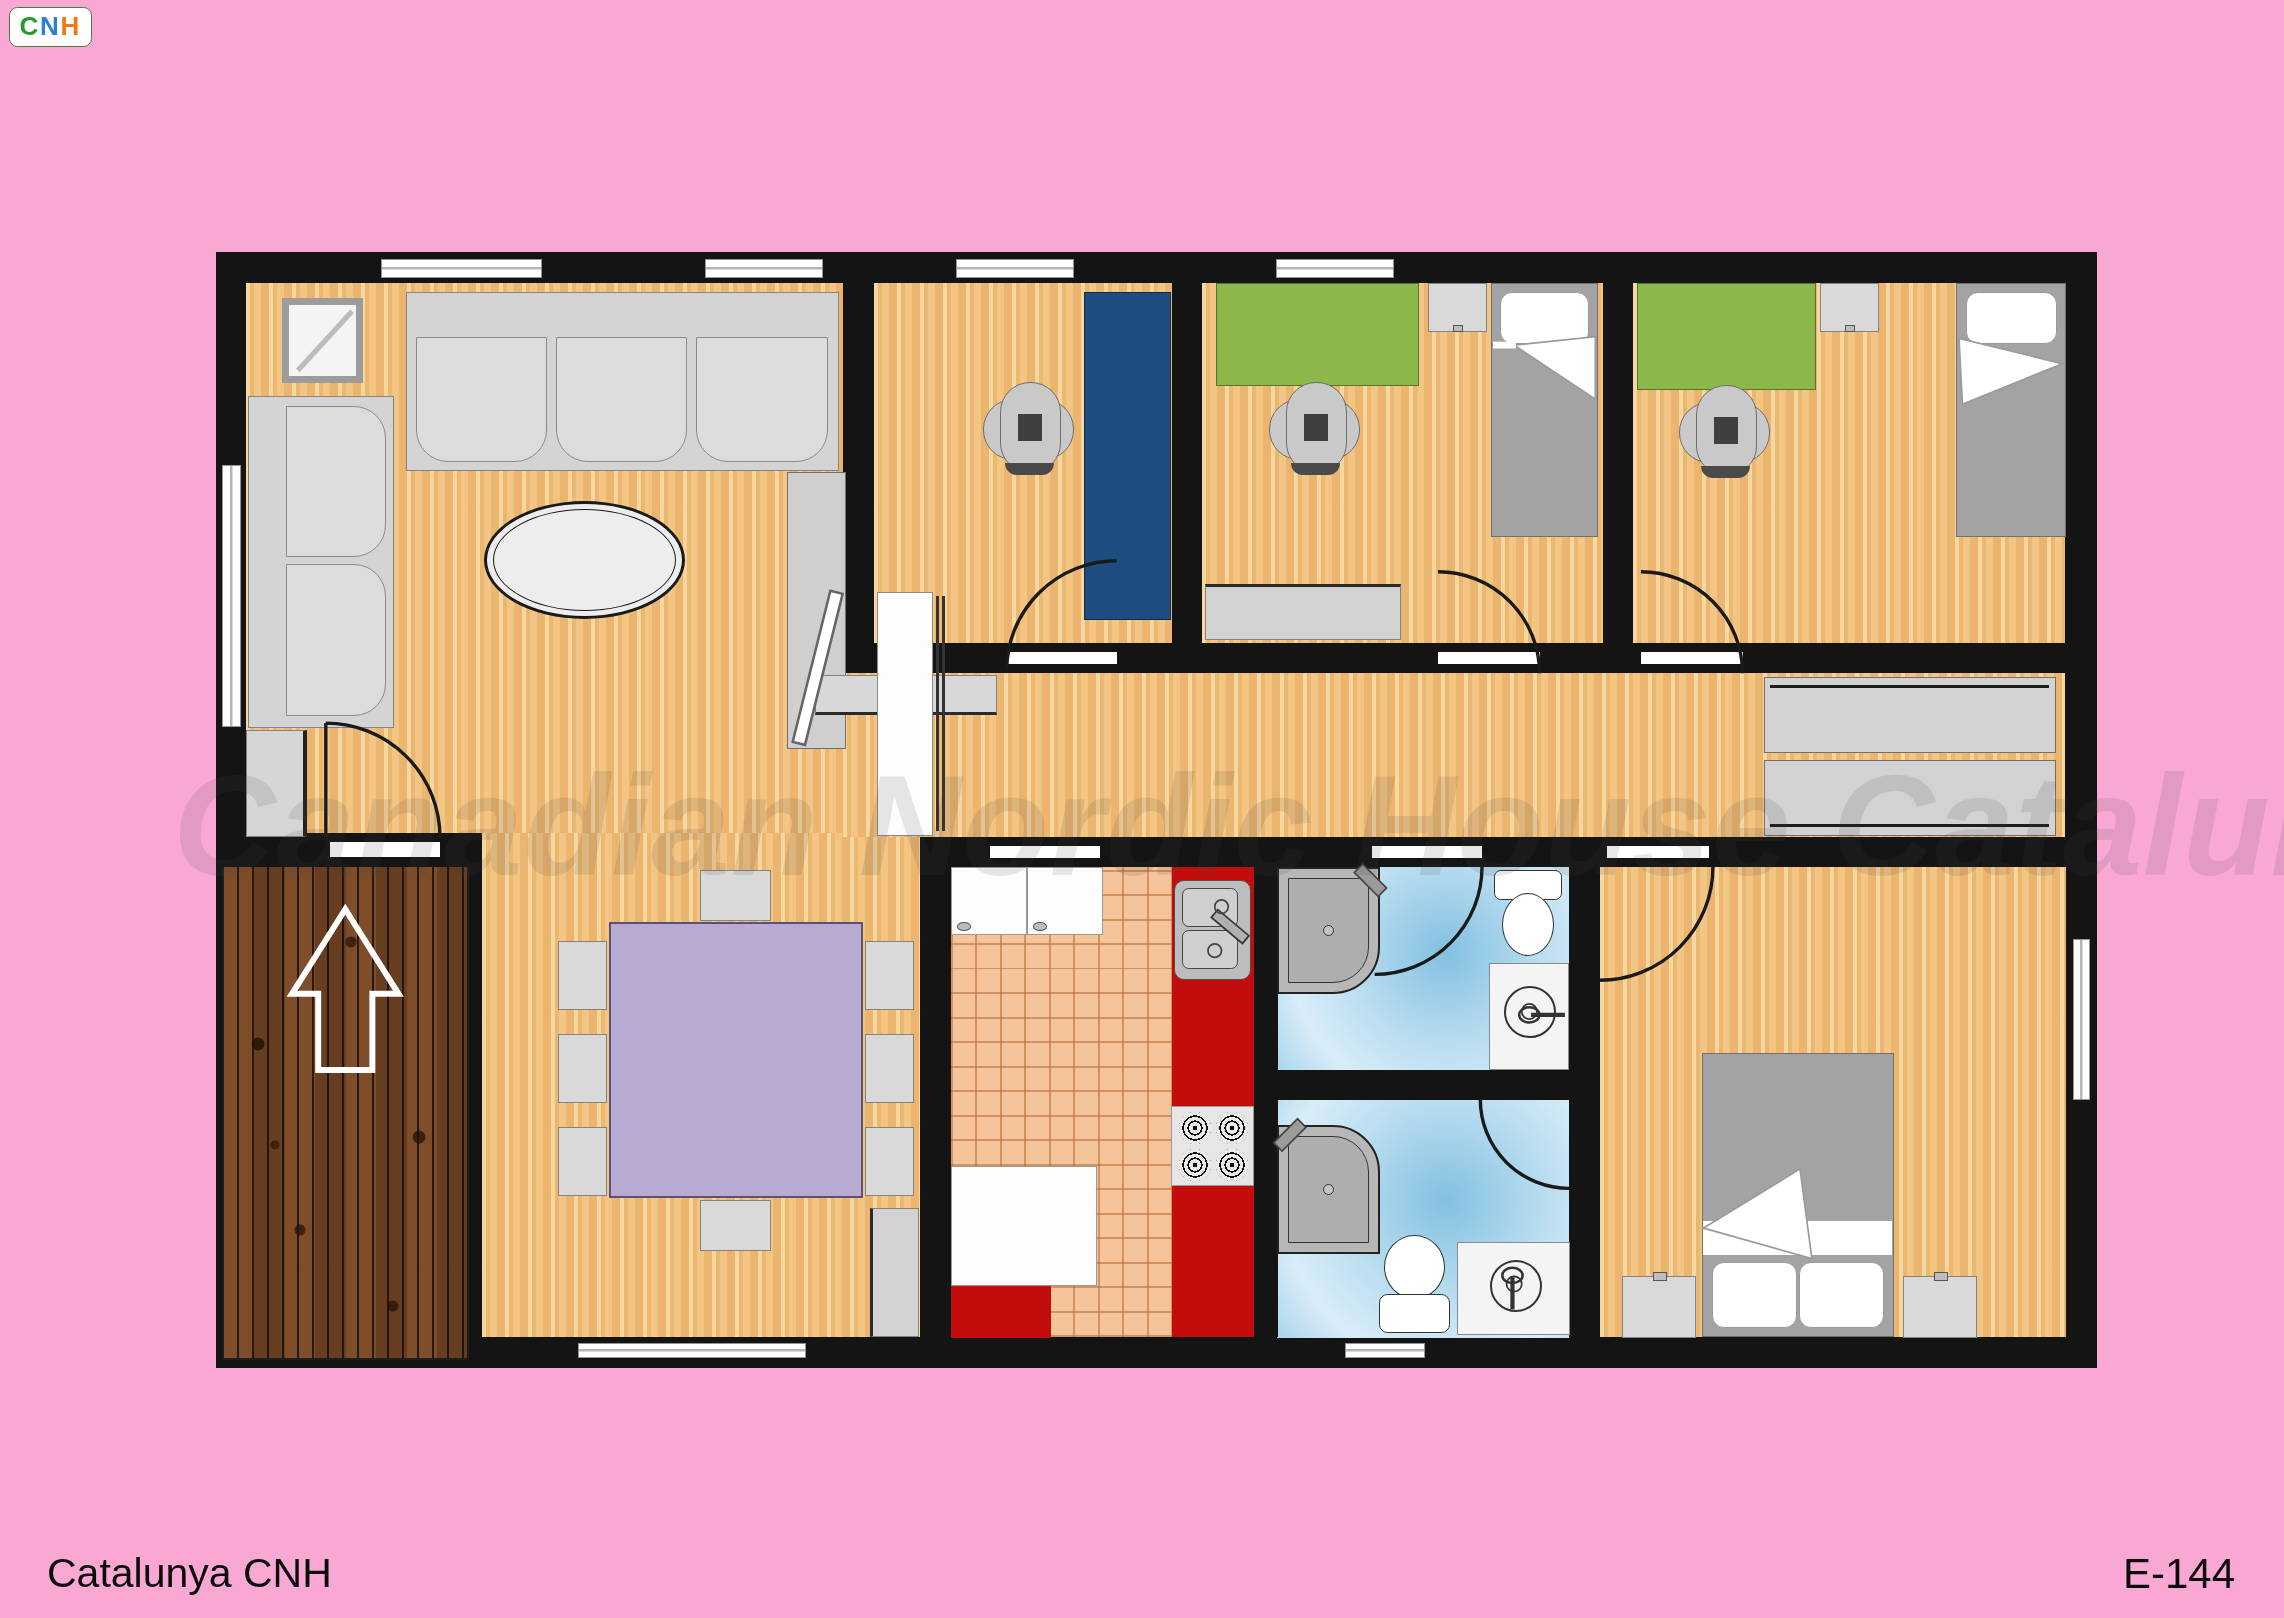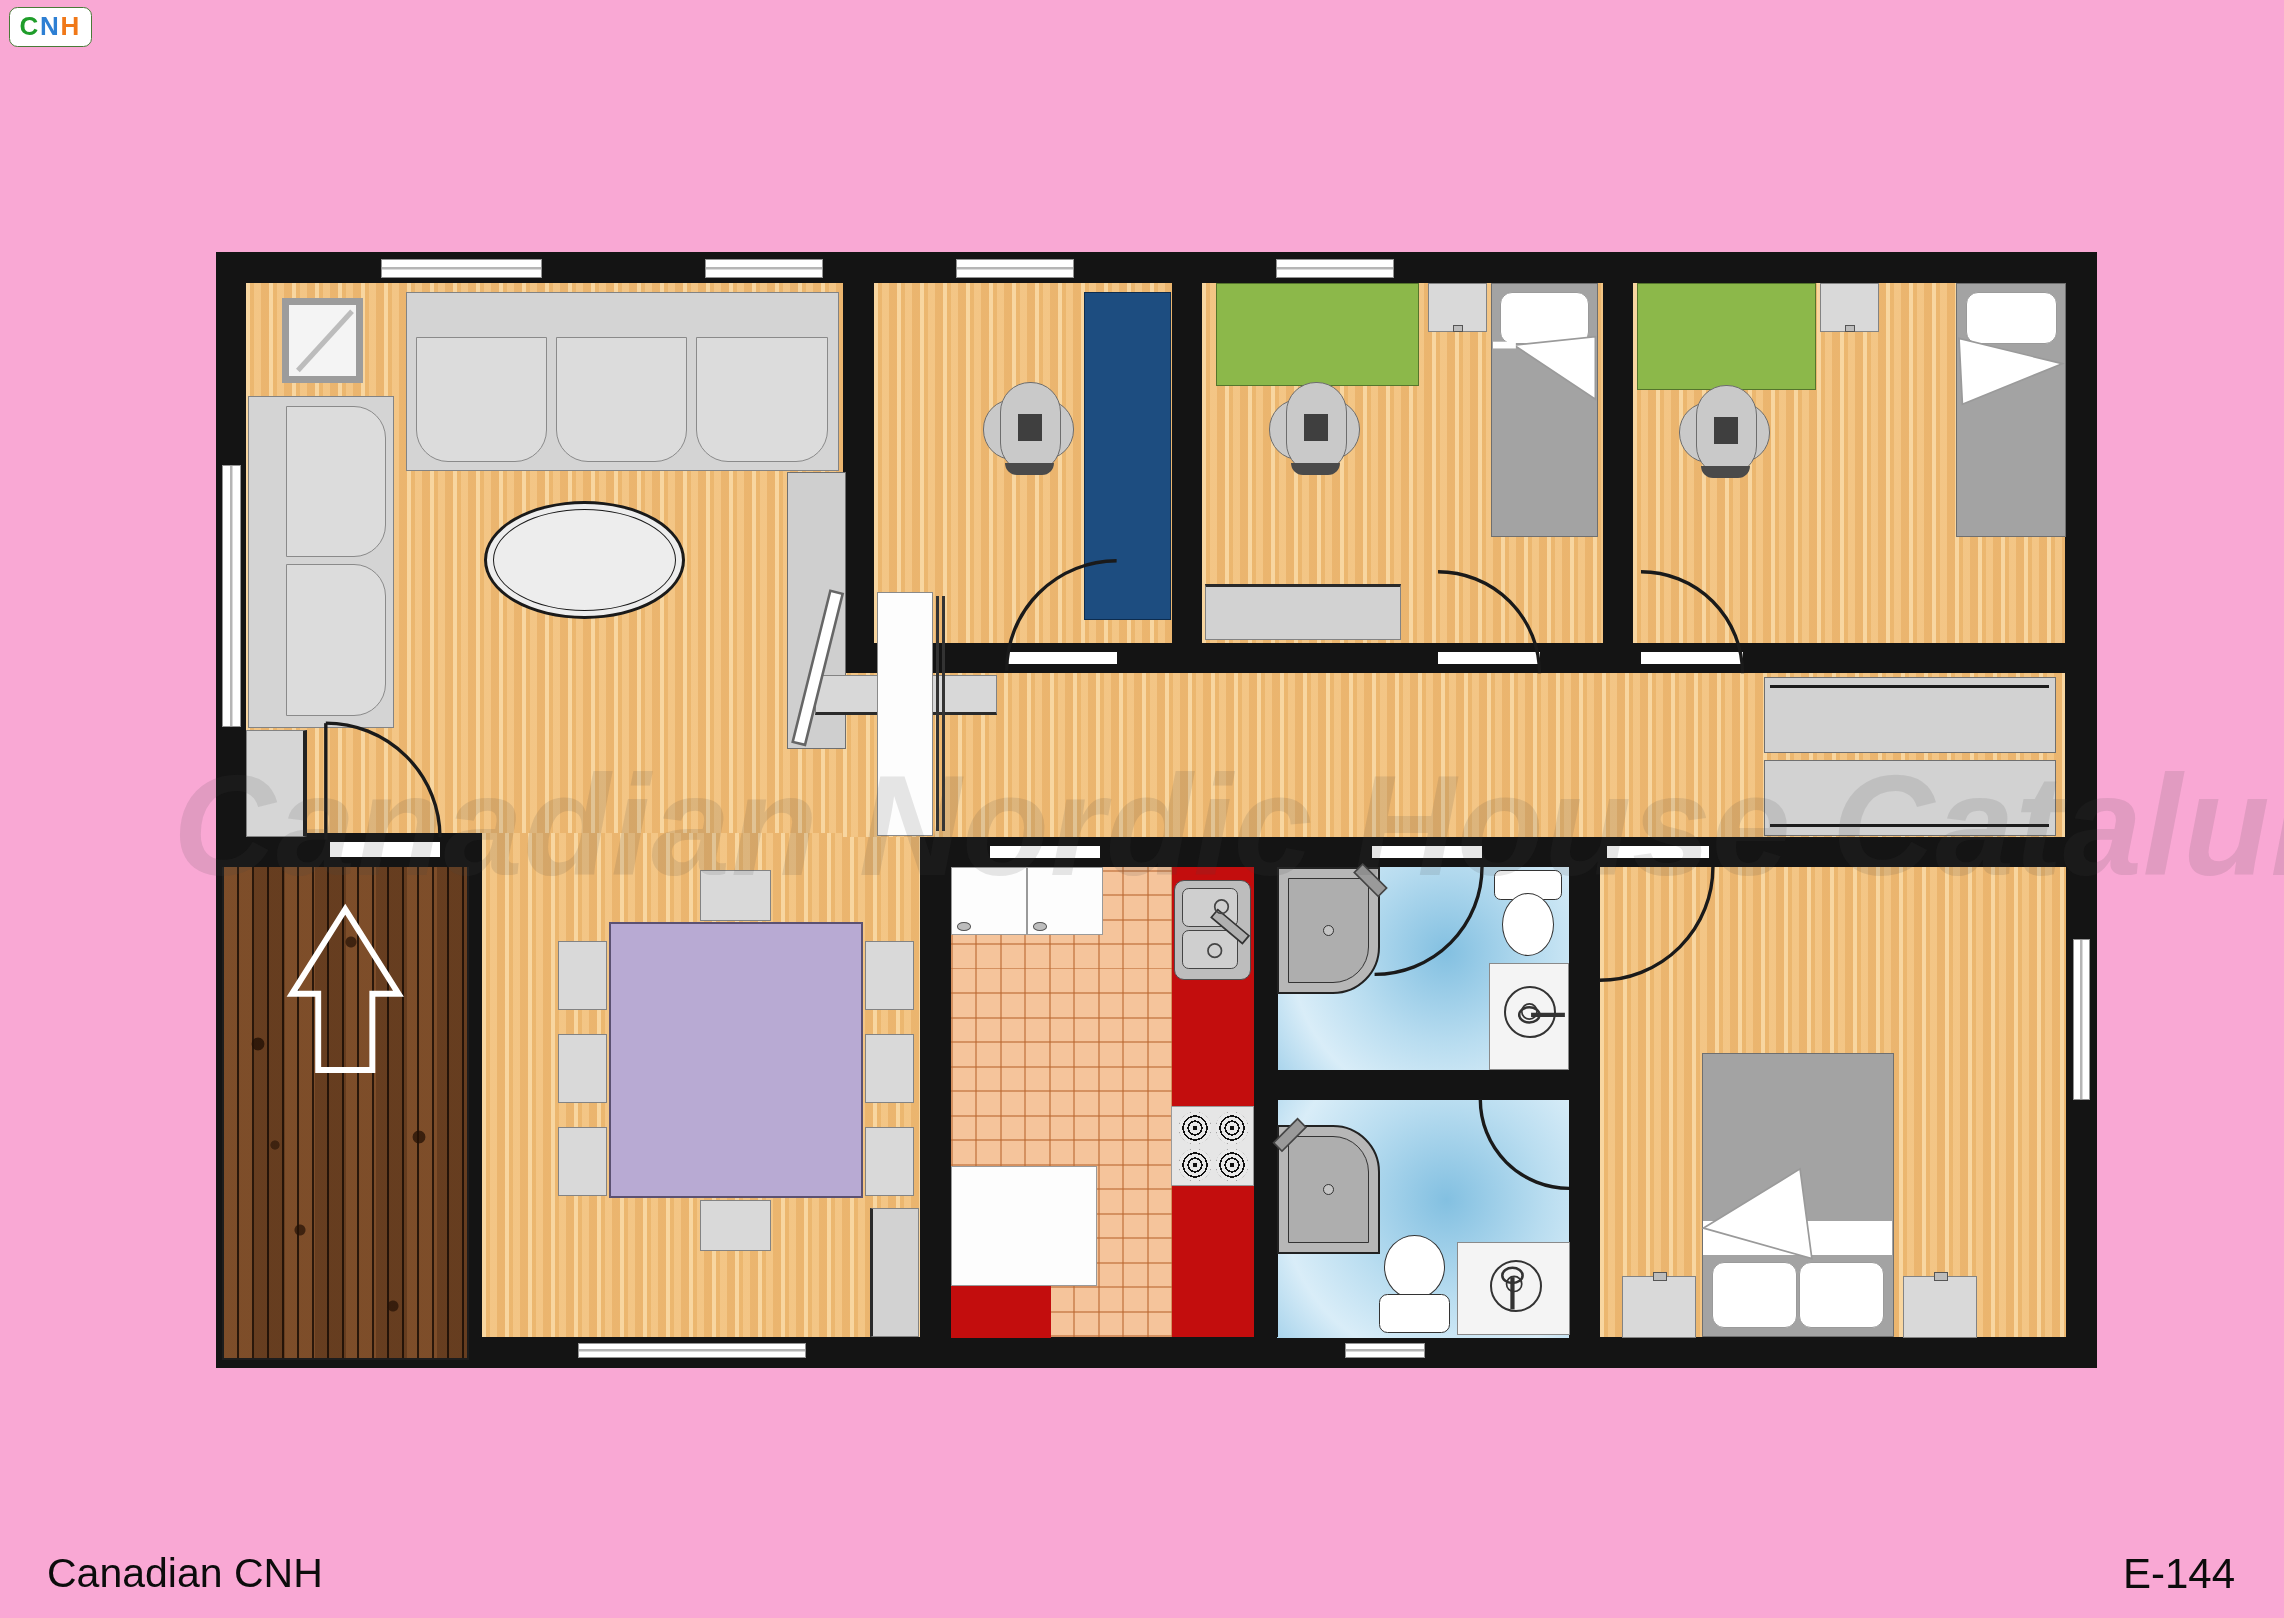--- a/index.html
+++ b/index.html
@@ -269,16 +269,16 @@
     <path d="M2014,1452 L2128,1382 L2142,1488 Z" fill="#ffffff" stroke="#9a9a9a" stroke-width="2"></path>
 
     <circle cx="1444" cy="1072" r="8" fill="none" stroke="#444" stroke-width="2"></circle>
     <circle cx="1436" cy="1124" r="8" fill="none" stroke="#444" stroke-width="2"></circle>
     <circle cx="1808" cy="1196" r="9" fill="none" stroke="#333" stroke-width="2"></circle>
     <circle cx="1790" cy="1518" r="9" fill="none" stroke="#333" stroke-width="2"></circle>
   </svg>
 
   <div id="watermark">Canadian Nordic House Catalunya</div>
 
-  <div id="footer-left">Canadian CNH</div>
+  <div id="footer-left">Catalunya CNH</div>
   <div id="footer-right">E-144</div>
 </div>
 
 
 </body></html>

